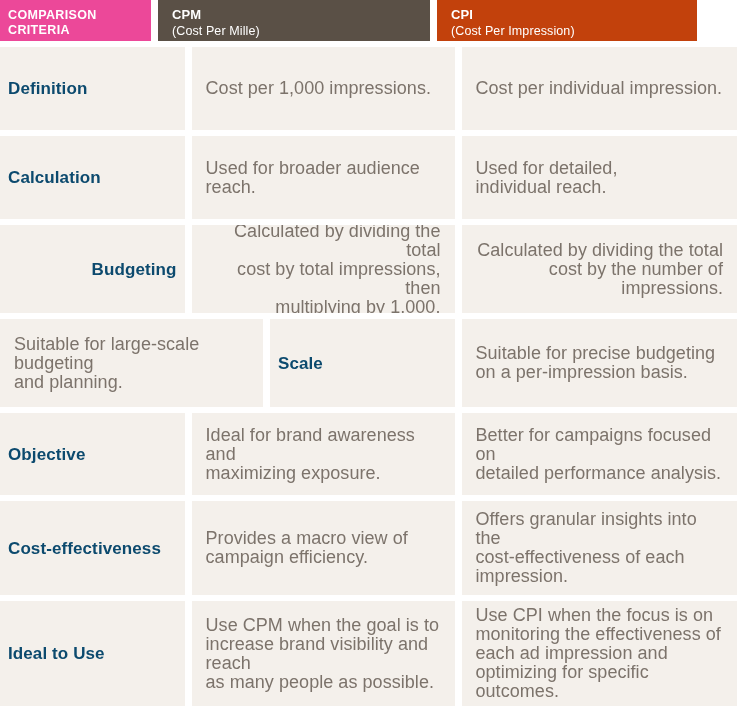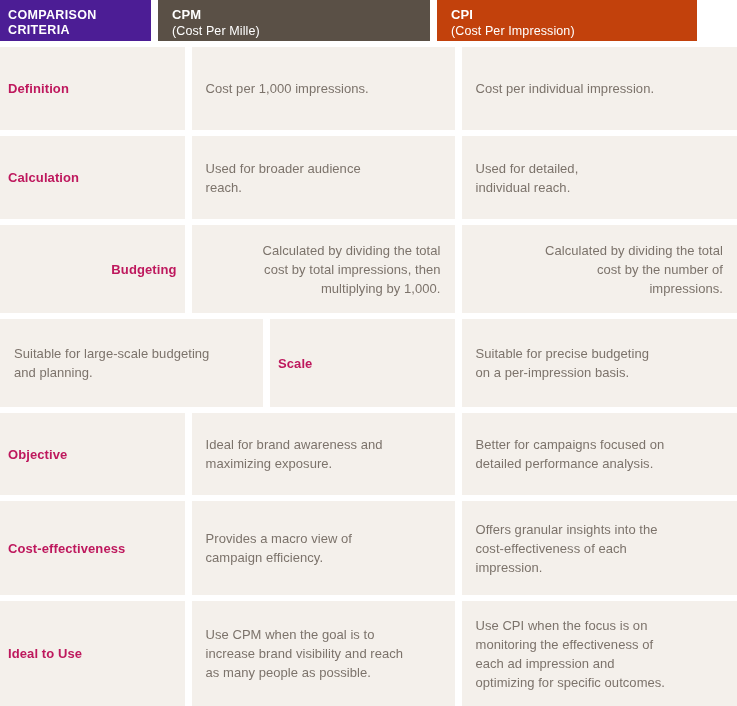--- a/index.html
+++ b/index.html
@@ -31,21 +31,21 @@
     box-sizing: border-box;
     padding: 4px 14px 0 14px;
     display: flex;
     flex-direction: column;
     justify-content: center;
     overflow: hidden;
   }
   .hcell.criteria {
     width: 151px;
     margin-right: 7px;
-    background: #4c1d95;
+    background: #ec4899;
     padding-left: 8px;
     padding-right: 8px;
   }
   .hcell.cpm {
     width: 272px;
     margin-right: 7px;
     background: #5a5046;
   }
   .hcell.cpi {
     width: 260px;
@@ -96,29 +96,29 @@
     width: 272px;
     margin-right: 7px;
     padding: 0 14px;
   }
   .cell.c-cpi {
     width: 285px;
     padding: 0 14px;
   }
 
   .label-text {
-    color: #be185d;
-    font-size: 13px;
+    color: #0c4a6e;
+    font-size: 17px;
     font-weight: bold;
     line-height: 17px;
     letter-spacing: 0.1px;
   }
   .body-text {
     color: #7c736b;
-    font-size: 13px;
+    font-size: 18px;
     font-weight: normal;
     line-height: 19px;
     letter-spacing: 0.05px;
     white-space: pre-line;
   }
 
   
   .trow.r0 .cell { height: 83px; }
   .trow.r1 .cell { height: 83px; }
   .trow.r2 .cell { height: 88px; text-align: right; }

